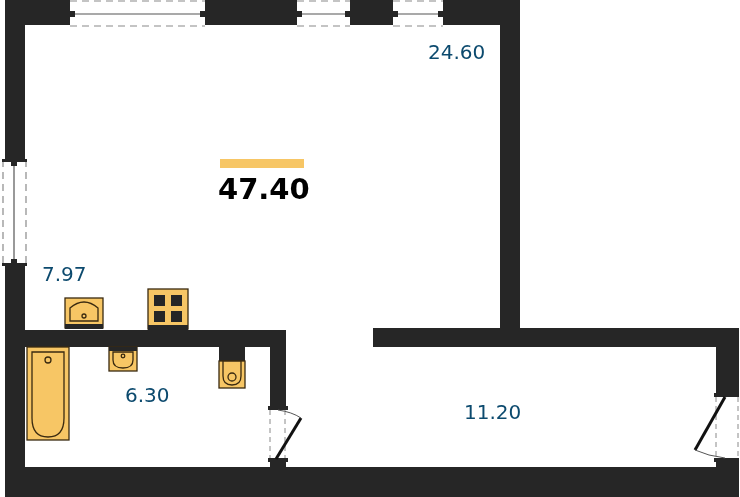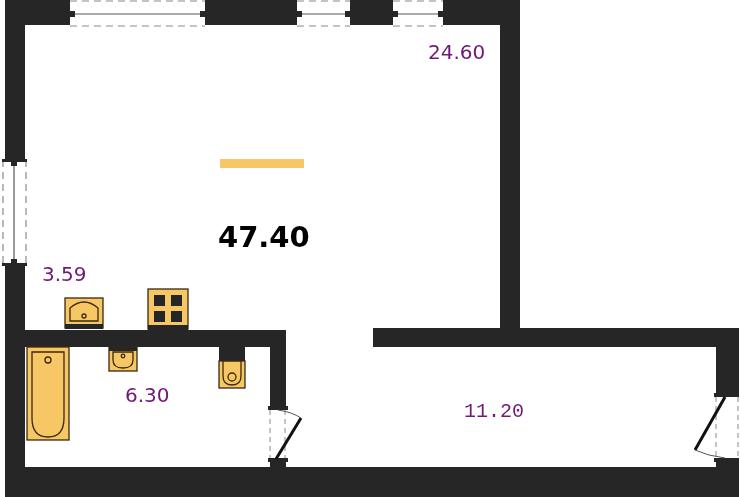--- a/index.html
+++ b/index.html
@@ -1,19 +1,19 @@
 <!DOCTYPE html>
 <html><head>
 <meta charset="utf-8">
 <style>
   html, body { margin: 0; padding: 0; background: #ffffff; }
   body { width: 740px; height: 497px; overflow: hidden; position: relative; font-family: "Liberation Sans", "DejaVu Sans", sans-serif; }
   #plan { position: absolute; left: 0; top: 0; width: 740px; height: 497px; }
-  .label { position: absolute; color: #701a75; font-family: "DejaVu Sans", "Liberation Sans", sans-serif; font-size: 20px; line-height: 1; white-space: nowrap; }
-  .total { position: absolute; left: 218px; top: 175px; font-family: "DejaVu Sans", "Liberation Sans", sans-serif; font-weight: bold; font-size: 29px; color: #000000; line-height: 1; margin-top: 48px; }
+  .label { position: absolute; color: #0c4a6e; font-family: "DejaVu Sans", "Liberation Sans", sans-serif; font-size: 20px; line-height: 1; white-space: nowrap; }
+  .total { position: absolute; left: 218px; top: 175px; font-family: "DejaVu Sans", "Liberation Sans", sans-serif; font-weight: bold; font-size: 29px; color: #000000; line-height: 1; }
   .total-bar { position: absolute; left: 220px; top: 159px; width: 84px; height: 9px; background: #f7c665; }
 </style>
 </head>
 <body>
 
 <svg id="plan" viewBox="0 0 740 497" xmlns="http://www.w3.org/2000/svg">
 
   <g fill="#262626">
 
     <rect x="5" y="0" width="20" height="160"></rect>
@@ -130,15 +130,15 @@
       <path d="M223 361 L241 361 L241 376 Q241 385 232 385 Q223 385 223 376 Z" fill="#f7c665"></path>
       <circle cx="232" cy="377" r="4" fill="none"></circle>
     </g>
   </g>
 </svg>
 
 <div class="total-bar"></div>
 <div class="total">47.40</div>
 
 <div class="label" style="left:428px; top:42px;">24.60</div>
-<div class="label" style="left:42px; top:264px;">3.59</div>
+<div class="label" style="left:42px; top:264px;">7.97</div>
 <div class="label" style="left:125px; top:385px;">6.30</div>
-<div class="label" style="left:464px; top:402px;font-family:Liberation Mono, monospace;">11.20</div>
+<div class="label" style="left:464px; top:402px;">11.20</div>
 
 </body></html>

